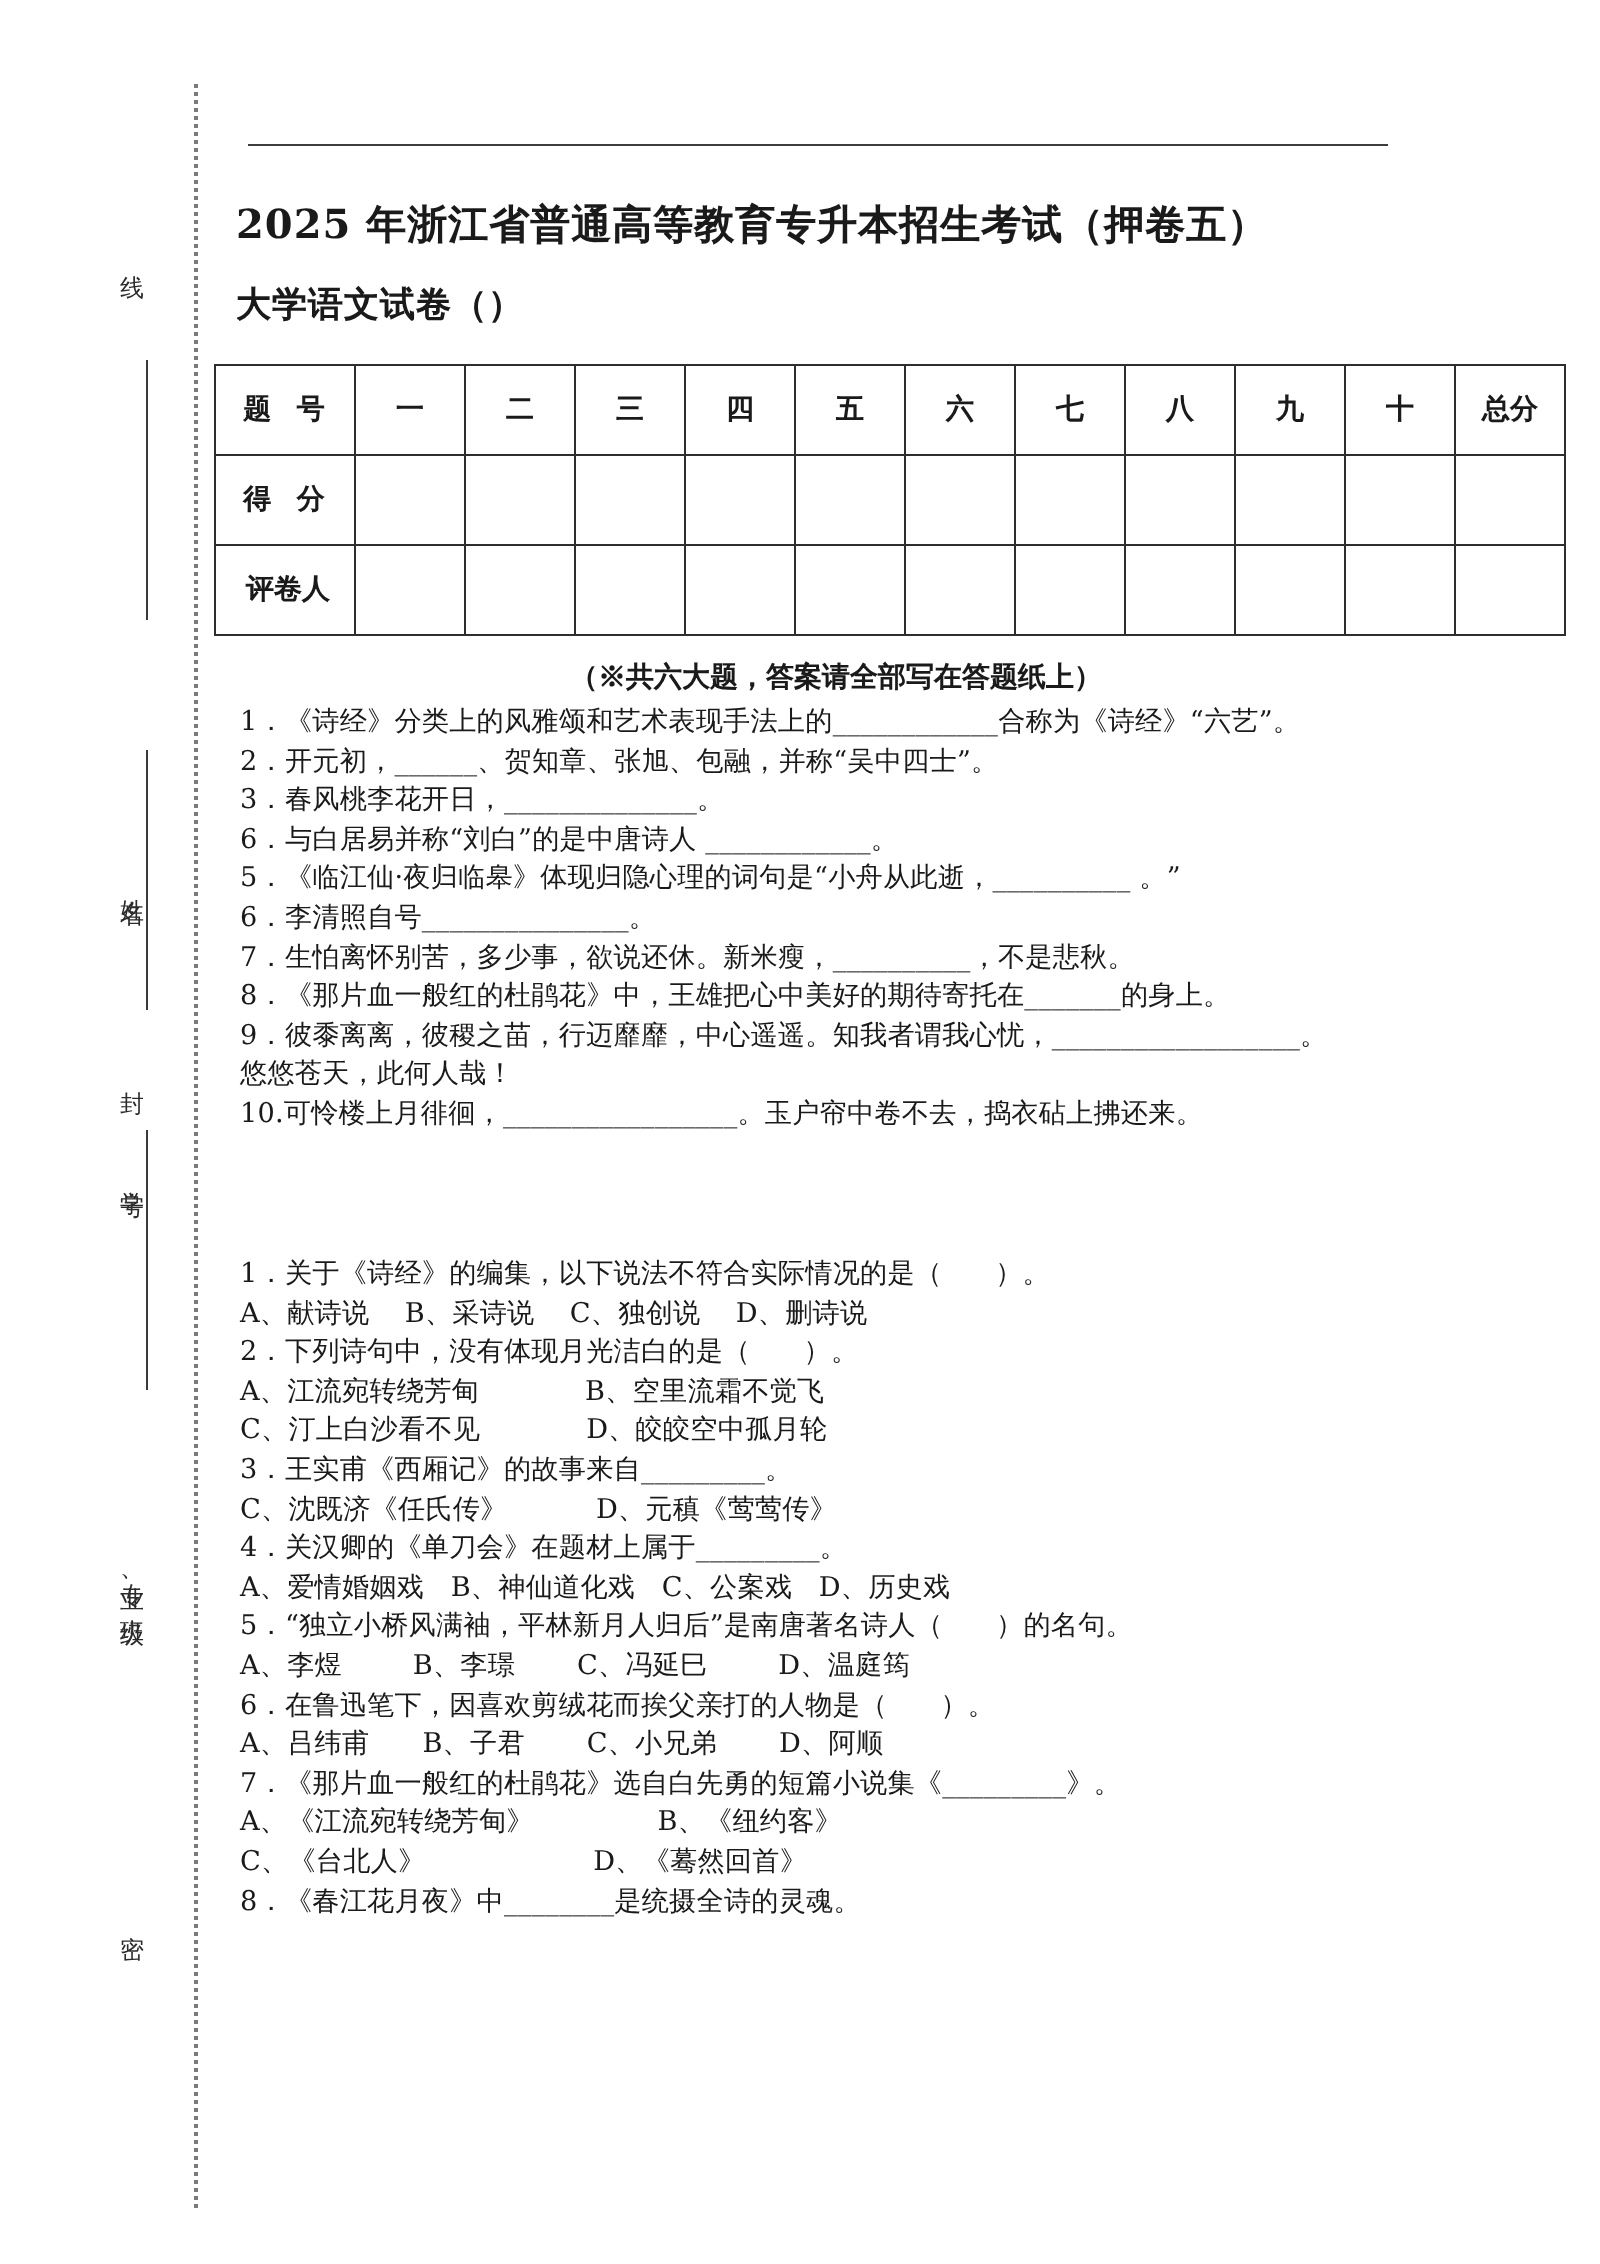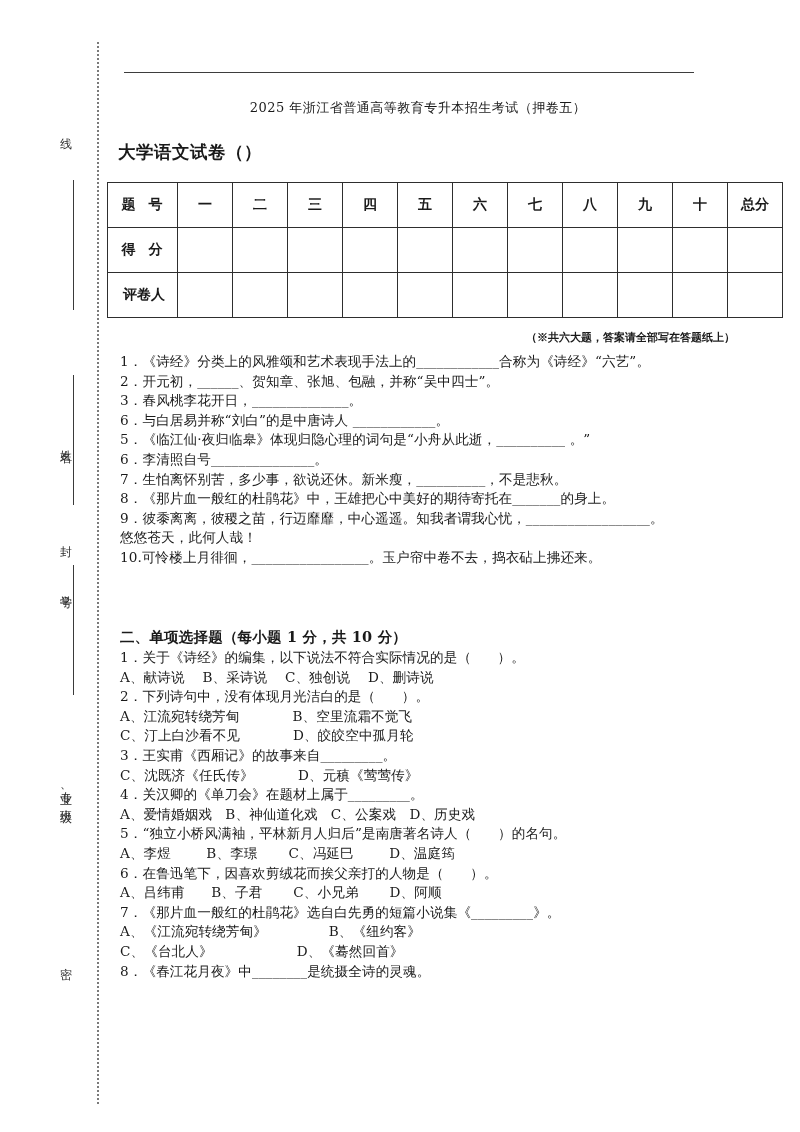--- a/index.html
+++ b/index.html
@@ -72,23 +72,22 @@
     width: 570px;
     height: 0;
     border-top: 1.6px solid #3d3d3d;
   }
 
   .doc-title {
     position: absolute;
     left: 0;
     top: 100px;
     width: 600px;
-    text-align: center;
-    font-size: 13px;
-    font-weight: normal;
+    font-size: 20px;
+    font-weight: bold;
     letter-spacing: 0.5px;
     line-height: 1.2;
   }
   .doc-subtitle {
     position: absolute;
     left: 0;
     top: 140px;
     width: 600px;
     text-align: left;
     font-size: 17.5px;
@@ -116,25 +115,25 @@
   #score-table tr { height: 45px; }
   #score-table td.rowhead {
     width: 64px;
     letter-spacing: 4px;
     padding-left: 4px;
   }
   #score-table td.rowhead.tight { letter-spacing: 0px; }
 
   .note-line {
     position: absolute;
-    left: 17px;
+    left: 0;
     top: 330px;
     width: 600px;
-    text-align: right;
-    font-size: 11px;
+    text-align: center;
+    font-size: 14px;
     font-weight: bold;
   }
 
   
   .sec-head {
     font-size: 14.5px;
     font-weight: bold;
     margin: 0 0 1px 0;
     letter-spacing: 0.2px;
   }
@@ -246,21 +245,20 @@
           <p class="q-line">6．李清照自号_______________。</p>
           <p class="q-line">7．生怕离怀别苦，多少事，欲说还休。新米瘦，__________，不是悲秋。</p>
           <p class="q-line">8．《那片血一般红的杜鹃花》中，王雄把心中美好的期待寄托在_______的身上。</p>
           <p class="q-line">9．彼黍离离，彼稷之苗，行迈靡靡，中心遥遥。知我者谓我心忧，__________________。</p>
           <p class="q-line">悠悠苍天，此何人哉！</p>
           <p class="q-line">10.可怜楼上月徘徊，_________________。玉户帘中卷不去，捣衣砧上拂还来。</p>
         </div>
     </div>
 
     <div id="section-two">
-      <p class="sec-head">二、单项选择题（每小题 1 分，共 10 分）</p>
       <div>
           <p class="q-line">1．关于《诗经》的编集，以下说法不符合实际情况的是（      ）。</p>
           <p class="q-line opts">A、献诗说    B、采诗说    C、独创说    D、删诗说</p>
           <p class="q-line">2．下列诗句中，没有体现月光洁白的是（      ）。</p>
           <p class="q-line opts">A、江流宛转绕芳甸            B、空里流霜不觉飞</p>
           <p class="q-line opts">C、汀上白沙看不见            D、皎皎空中孤月轮</p>
           <p class="q-line">3．王实甫《西厢记》的故事来自_________。</p>
           <p class="q-line opts">C、沈既济《任氏传》          D、元稹《莺莺传》</p>
           <p class="q-line">4．关汉卿的《单刀会》在题材上属于_________。</p>
           <p class="q-line opts">A、爱情婚姻戏   B、神仙道化戏   C、公案戏   D、历史戏</p>

